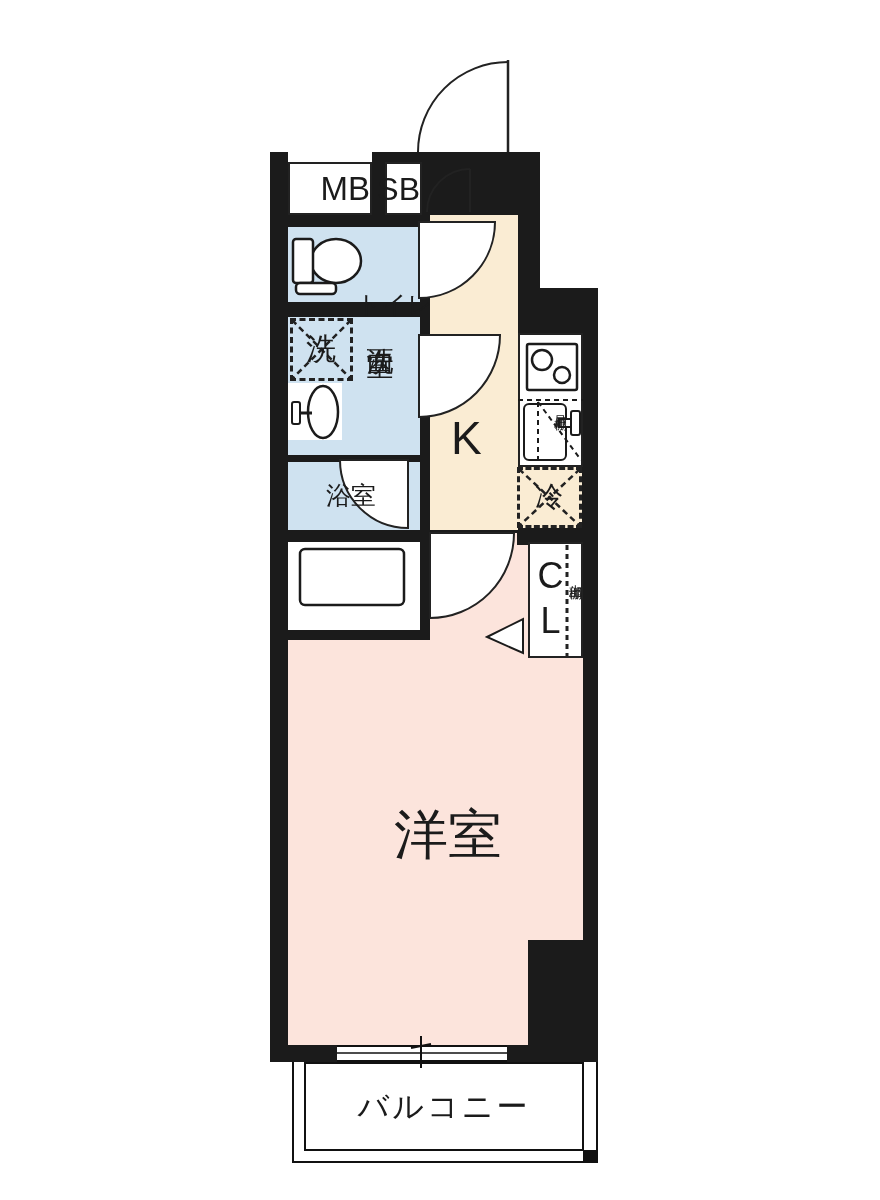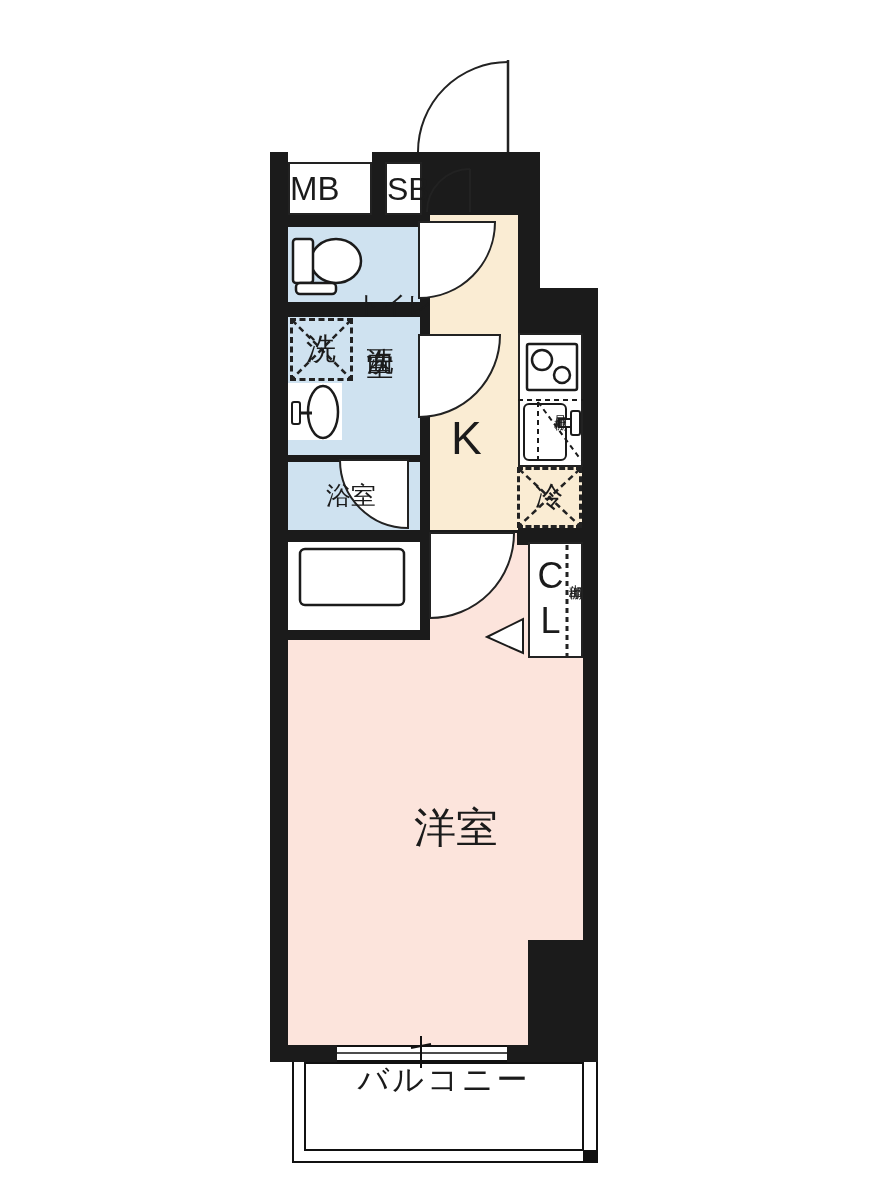--- a/index.html
+++ b/index.html
@@ -1,40 +1,40 @@
 <!DOCTYPE html>
 <html><head>
 <meta charset="utf-8">
 <style>
   html,body{margin:0;padding:0;background:#fff;}
   #stage{position:relative;width:880px;height:1200px;background:#ffffff;overflow:hidden;
          font-family:"Liberation Sans",sans-serif;color:#1b1b1b;}
   .abs{position:absolute;box-sizing:border-box;}
   .wall{background:#1b1b1b;z-index:1;}
   .room{z-index:2;}
-  .box{background:#fff;border:2px solid #222;display:flex;align-items:center;justify-content:flex-start;}
+  .box{background:#fff;border:2px solid #222;display:flex;align-items:center;justify-content:flex-end;}
   .blue{background:#cfe2f0;}
   .beige{background:#faecd3;}
   .pink{background:#fce4dc;}
   .lbl{z-index:4;line-height:1;white-space:nowrap;color:#1b1b1b;}
   .vtext{writing-mode:vertical-rl;text-orientation:upright;letter-spacing:2px;}
   .dashedbox{border:3px dashed #222;z-index:3;}
   svg.overlay{position:absolute;left:0;top:0;z-index:3;pointer-events:none;}
   .z2{z-index:2}.z3{z-index:3}
 </style>
 </head>
 <body>
 
 <div id="stage">
 
   <div class="abs wall" style="left:270px;top:152px;width:270px;height:910px;"></div>
   <div class="abs wall" style="left:540px;top:288px;width:58px;height:774px;"></div>
 
   <div class="abs" style="left:292px;top:1048px;width:306px;height:115px;background:#fff;border:2.5px solid #111;z-index:0;"></div>
-  <div class="abs z2" style="left:304px;top:1062px;width:280px;height:89px;background:#fff;border:2px solid #111;display:flex;justify-content:center;">
+  <div class="abs z2" style="left:304px;top:1062px;width:280px;height:89px;background:#fff;border:2px solid #111;display:flex;align-items:center;justify-content:center;">
     <div class="lbl" style="font-size:31px;letter-spacing:3px;">バルコニー</div>
   </div>
   <div class="abs z2" style="left:583px;top:1150px;width:15px;height:13px;background:#111;"></div>
 
   <div class="abs z2" style="left:288px;top:150px;width:84px;height:14px;background:#fff;"></div>
   <div class="abs room box" style="left:288px;top:162px;width:84px;height:53px;">
     <span class="lbl" style="font-size:33px;">MB</span>
   </div>
   <div class="abs room box" style="left:385px;top:162px;width:37px;height:53px;">
     <span class="lbl" style="font-size:32px;">SB</span>
@@ -131,15 +131,15 @@
 
   <div class="abs lbl" style="left:356px;top:255px;font-size:25px;margin-top:37px;">トイレ</div>
   <div class="abs lbl" style="left:306px;top:334px;font-size:30px;">洗</div>
   <div class="abs lbl vtext" style="left:366px;top:326px;font-size:27px;">洗面室</div>
   <div class="abs lbl" style="left:326px;top:483px;font-size:25px;">浴室</div>
   <div class="abs lbl" style="left:451px;top:415px;font-size:46px;">K</div>
   <div class="abs lbl vtext" style="left:554px;top:405px;font-size:13px;letter-spacing:1px;">吊戸棚</div>
   <div class="abs lbl" style="left:535px;top:483px;font-size:28px;">冷</div>
   <div class="abs lbl vtext" style="left:532px;top:555px;font-size:36px;letter-spacing:4px;">CL</div>
   <div class="abs lbl vtext" style="left:569px;top:574px;font-size:13px;letter-spacing:1px;">上部棚</div>
-  <div class="abs lbl" style="left:394px;top:807px;font-size:42px;margin-left:20px;">洋室</div>
+  <div class="abs lbl" style="left:394px;top:807px;font-size:54px;">洋室</div>
 
 </div>
 
 </body></html>

